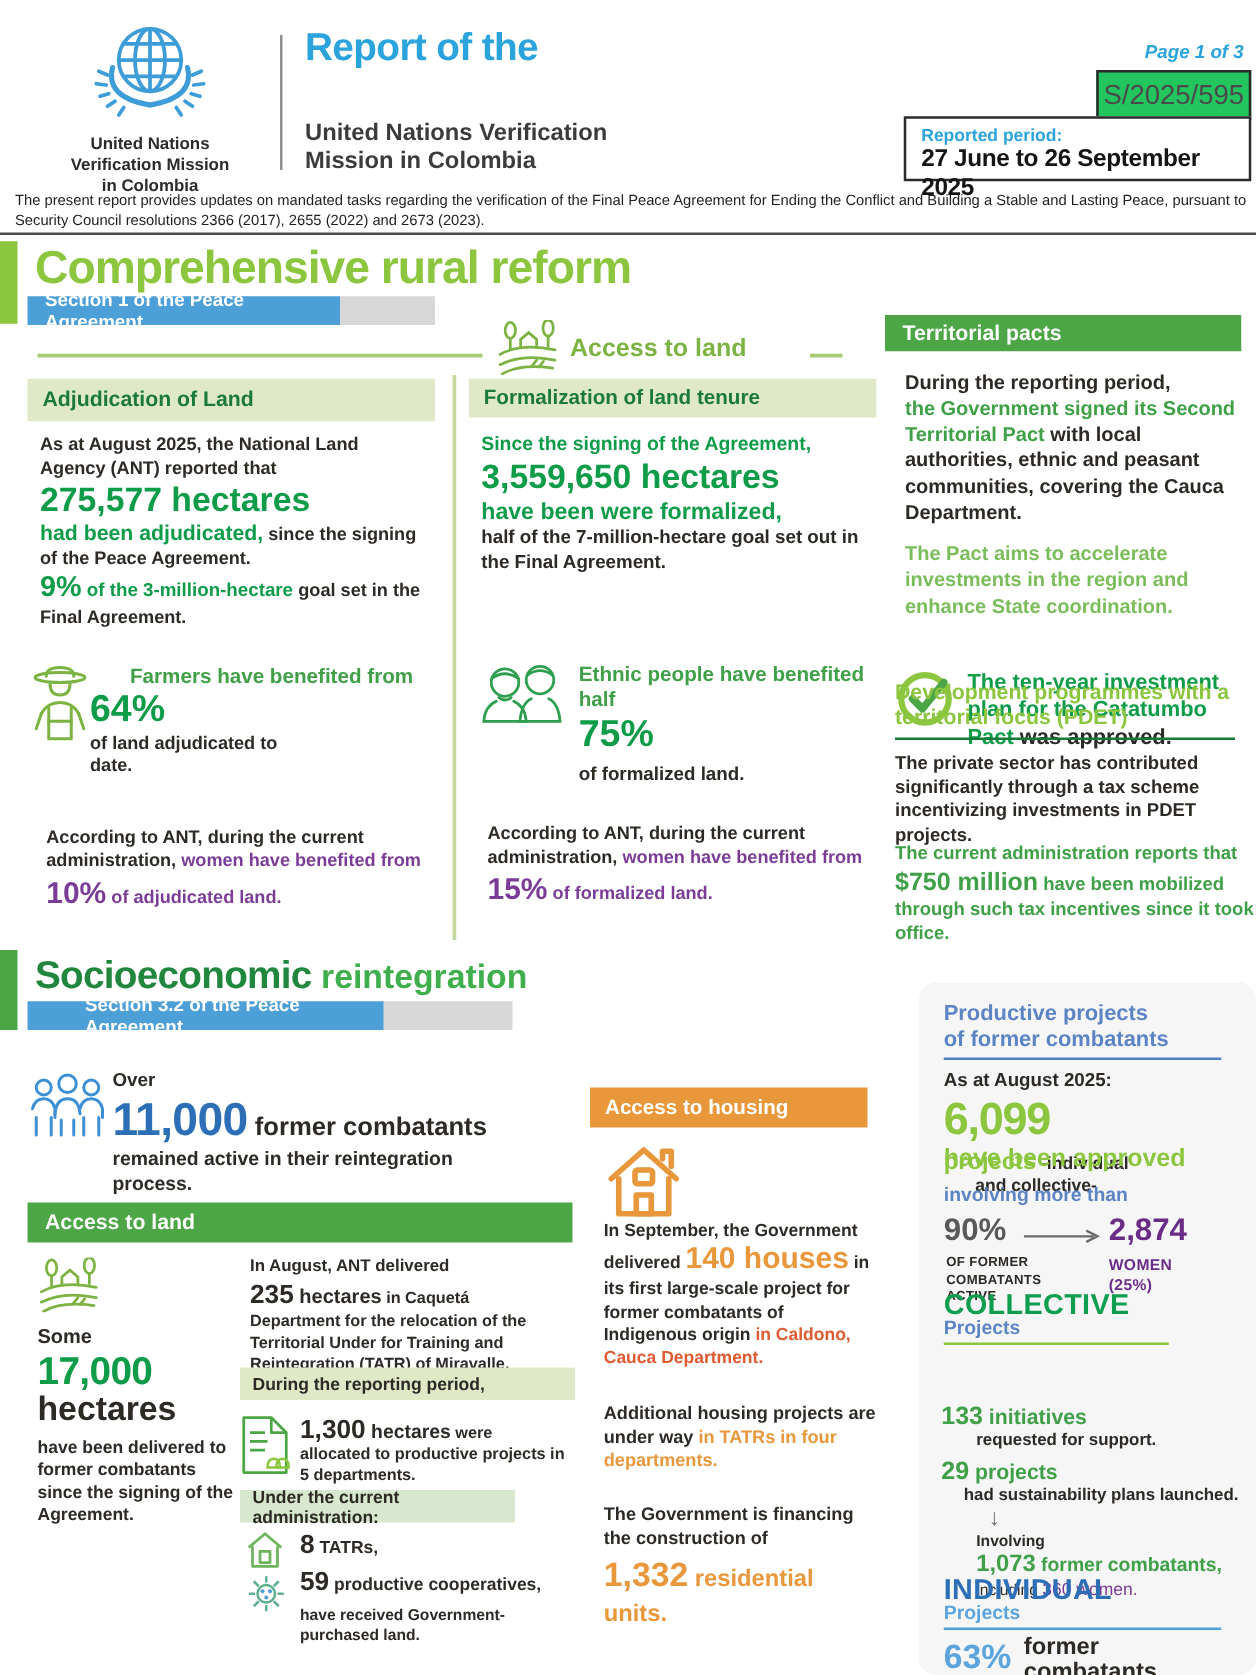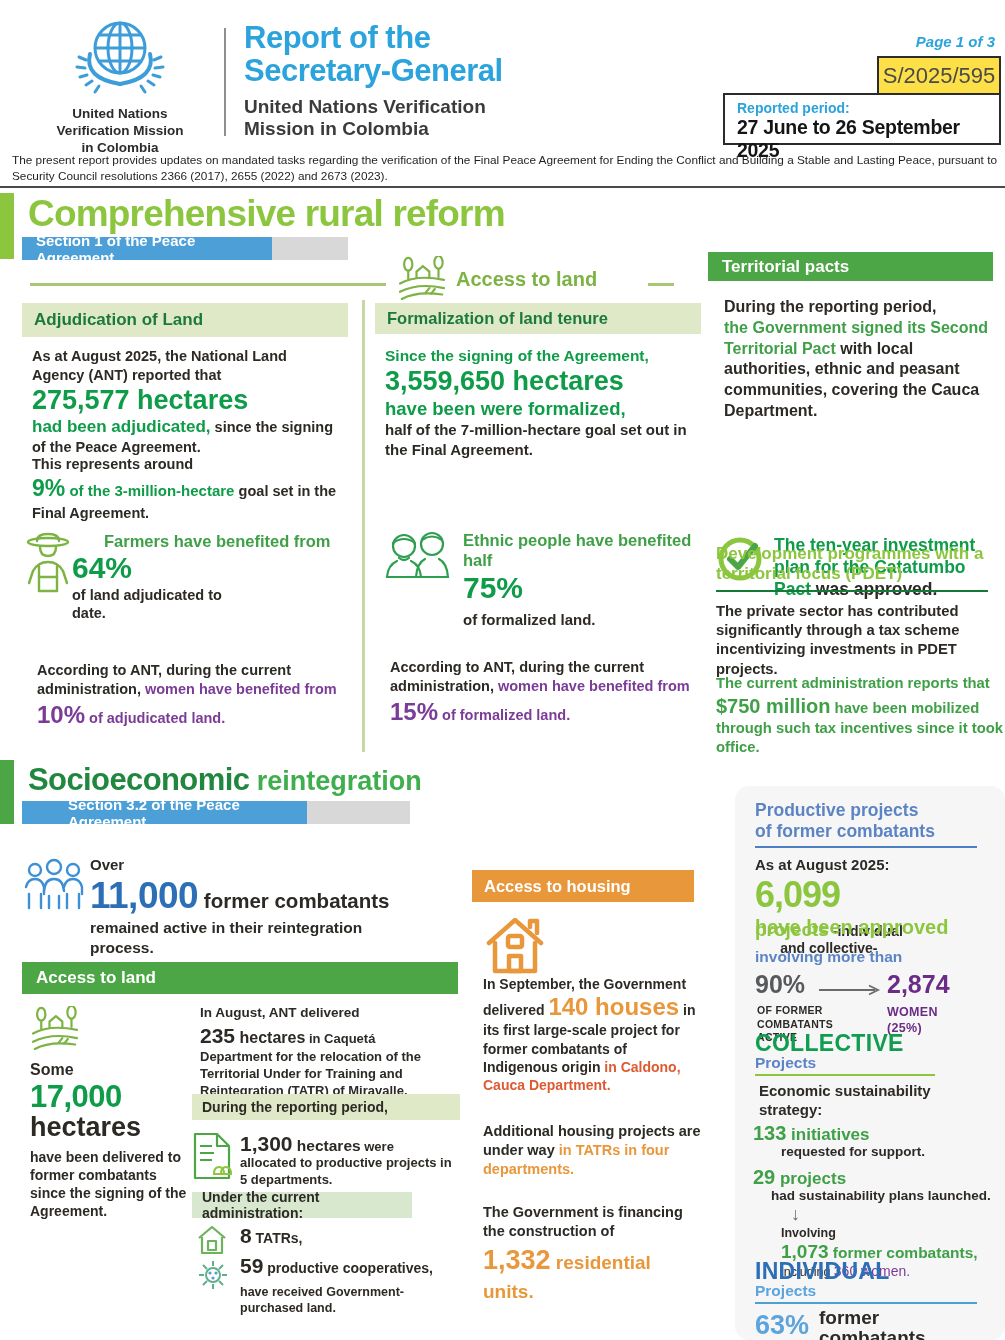--- a/index.html
+++ b/index.html
@@ -22,21 +22,21 @@
   .c-lblue { color:#5ba4dd; }
   .c-gray { color:#58595b; }
 
   
   .logo-wrap { left:30px; top:12px; width:180px; text-align:center; }
   .logo-cap { font-size:13.5px; font-weight:700; line-height:1.12; color:#2b2b2b; margin-top:2px; }
   .hdr-div { left:224px; top:28px; width:2px; height:108px; background:#8f8f8f; }
   .title { left:244px; top:22px; font-size:31px; font-weight:700; line-height:1.06; letter-spacing:-0.5px; }
   .org { left:244px; top:96px; font-size:19px; font-weight:700; line-height:1.16; color:#3b3b3b; }
   .page-ind { left:840px; top:33px; width:155px; text-align:right; font-size:15px; font-style:italic; font-weight:700; }
-  .doc-box { left:877px; top:56px; width:124px; height:40px; border:2px solid #2b2b2b; background:#fde047;
+  .doc-box { left:877px; top:56px; width:124px; height:40px; border:2px solid #2b2b2b; background:#22c55e;
              display:flex; align-items:center; justify-content:center; font-size:22px; color:#4a4a4a; }
   .period-box { left:723px; top:93px; width:278px; height:52px; border:2px solid #2b2b2b; background:#fff; padding:5px 12px; }
   .period-label { font-size:14px; font-weight:700; }
   .period-value { font-size:19.5px; font-weight:700; color:#151515; letter-spacing:-0.3px; }
   .intro { left:12px; top:153px; width:985px; font-size:11.8px; line-height:1.35; color:#1f1f1f; }
   .hr-top { left:0; top:186px; width:1005px; height:2px; background:#4a4a4a; }
 
   
   .accent { width:14px; background:#8cc63f; }
   .h-rural { left:28px; top:193px; font-size:37px; font-weight:700; letter-spacing:-0.8px; }
@@ -91,21 +91,20 @@
     </span>
     <div class="logo-cap">United Nations</div>
     <div class="logo-cap">Verification Mission</div>
     <div class="logo-cap">in Colombia</div>
   </div>
 
   <div class="abs hdr-div"></div>
 
   <div class="abs title c-sky">
     <div>Report of the</div>
-    <div>Secretary-General</div>
   </div>
   <div class="abs org">
     <div>United Nations Verification</div>
     <div>Mission in Colombia</div>
   </div>
 
   <div class="abs page-ind c-sky">Page 1 of 3</div>
   <div class="abs doc-box">
     <span>S/2025/595</span>
   </div>
@@ -146,21 +145,20 @@
   <div class="abs" style="left:22px;top:303px;width:326px;height:450px;">
     <div class="abs band" style="left:0;top:0;width:326px;height:34px;font-size:17px;">
       <span>Adjudication of Land</span>
     </div>
     <div class="abs p" style="left:10px;top:44px;width:308px;font-size:14.5px;">
       <span>As at August 2025, the National Land Agency (ANT) reported that</span>
       <span class="c-green" style="display:block;font-size:27px;line-height:1.15;">275,577 hectares</span>
       <span class="c-green" style="font-size:17px;">had been adjudicated,</span><span> since the signing of the Peace Agreement.</span>
     </div>
     <div class="abs p" style="left:10px;top:152px;width:312px;font-size:14.5px;">
-      <span style="display:block;">This represents around</span>
       <span class="c-green" style="font-size:23px;">9%</span><span class="c-green" style="font-size:15px;"> of the 3-million-hectare </span><span>goal set in the Final Agreement.</span>
     </div>
     <div class="abs" style="left:3px;top:228px;">
       <svg width="46" height="74" viewBox="0 0 46 74">
         <g fill="none" stroke="#7cb342" stroke-width="2.4" stroke-linecap="round" stroke-linejoin="round">
           <path d="M12 10q0-7 11-7t11 7"></path>
           <ellipse cx="23" cy="11" rx="20" ry="4"></ellipse>
           <path d="M15 16q0 9 8 9t8-9"></path>
           <path d="M8 40q5-9 15-9t15 9"></path>
           <path d="M8 40l-4 12M38 40l4 12"></path>
@@ -215,20 +213,21 @@
   </div>
 
   <div class="abs" style="left:708px;top:252px;width:297px;height:500px;">
     <div class="abs greenbar" style="left:0;top:0;width:285px;height:29px;font-size:17px;">
       <span>Territorial pacts</span>
     </div>
     <div class="abs p" style="left:16px;top:45px;width:275px;font-size:16px;line-height:1.3;">
       <span style="display:block;">During the reporting period,</span>
       <span class="c-mgreen">the Government signed its Second Territorial Pact</span><span> with local authorities, ethnic and peasant communities, covering the Cauca Department.</span>
     </div>
+    <div class="abs p c-pgreen" style="left:16px;top:182px;width:272px;font-size:16px;line-height:1.3;">The Pact aims to accelerate investments in the region and enhance State coordination.</div>
     <div class="abs" style="left:8px;top:206px;top:206px;"></div>
     <div class="abs" style="left:8px;top:206px;"></div>
 
     <div class="abs" style="left:8px;top:203px;width:290px;"></div>
     <div class="abs" style="left:8px;top:203px;">
       <svg width="48" height="48" viewBox="0 0 48 48" style="position:relative;top:80px;">
       </svg>
     </div>
     <div class="abs" style="left:8px;top:283px;display:flex;gap:10px;width:290px;">
       <span style="flex:0 0 auto;">
@@ -418,21 +417,20 @@
         <path d="M0 6h56M50 1.5L59 6l-9 4.5" fill="none" stroke="#6b6b6b" stroke-width="1.8"></path>
       </svg>
     </div>
     <div class="abs b c-dpurple" style="left:152px;top:184px;font-size:25px;">2,874</div>
     <div class="abs cap-sm" style="left:22px;top:218px;width:100px;">OF FORMER COMBATANTS ACTIVE</div>
     <div class="abs cap-sm c-dpurple" style="left:152px;top:218px;width:72px;font-size:12.5px;">WOMEN (25%)</div>
 
     <div class="abs b" style="left:20px;top:244px;font-size:23px;color:#0f9d4f;letter-spacing:.3px;">COLLECTIVE</div>
     <div class="abs b c-steel" style="left:20px;top:268px;font-size:15.5px;">Projects</div>
     <div class="abs u-line" style="left:20px;top:288px;width:180px;background:#8cc63f;"></div>
-    <div class="abs b" style="left:24px;top:296px;width:220px;font-size:15px;line-height:1.25;">Economic sustainability strategy:</div>
     <div class="abs" style="left:18px;top:336px;">
       <span class="b c-mgreen" style="font-size:20px;">133</span><span class="b c-mgreen" style="font-size:17px;"> initiatives</span>
     </div>
     <div class="abs b" style="left:46px;top:358px;font-size:13.5px;">requested for support.</div>
     <div class="abs" style="left:18px;top:380px;">
       <span class="b c-mgreen" style="font-size:20px;">29</span><span class="b c-mgreen" style="font-size:17px;"> projects</span>
     </div>
     <div class="abs" style="left:36px;top:402px;width:230px;font-size:13.5px;font-weight:600;">had sustainability plans launched.</div>
     <div class="abs" style="left:56px;top:418px;font-size:18px;color:#6b6b6b;">↓</div>
     <div class="abs b" style="left:46px;top:440px;font-size:12.5px;">Involving</div>

